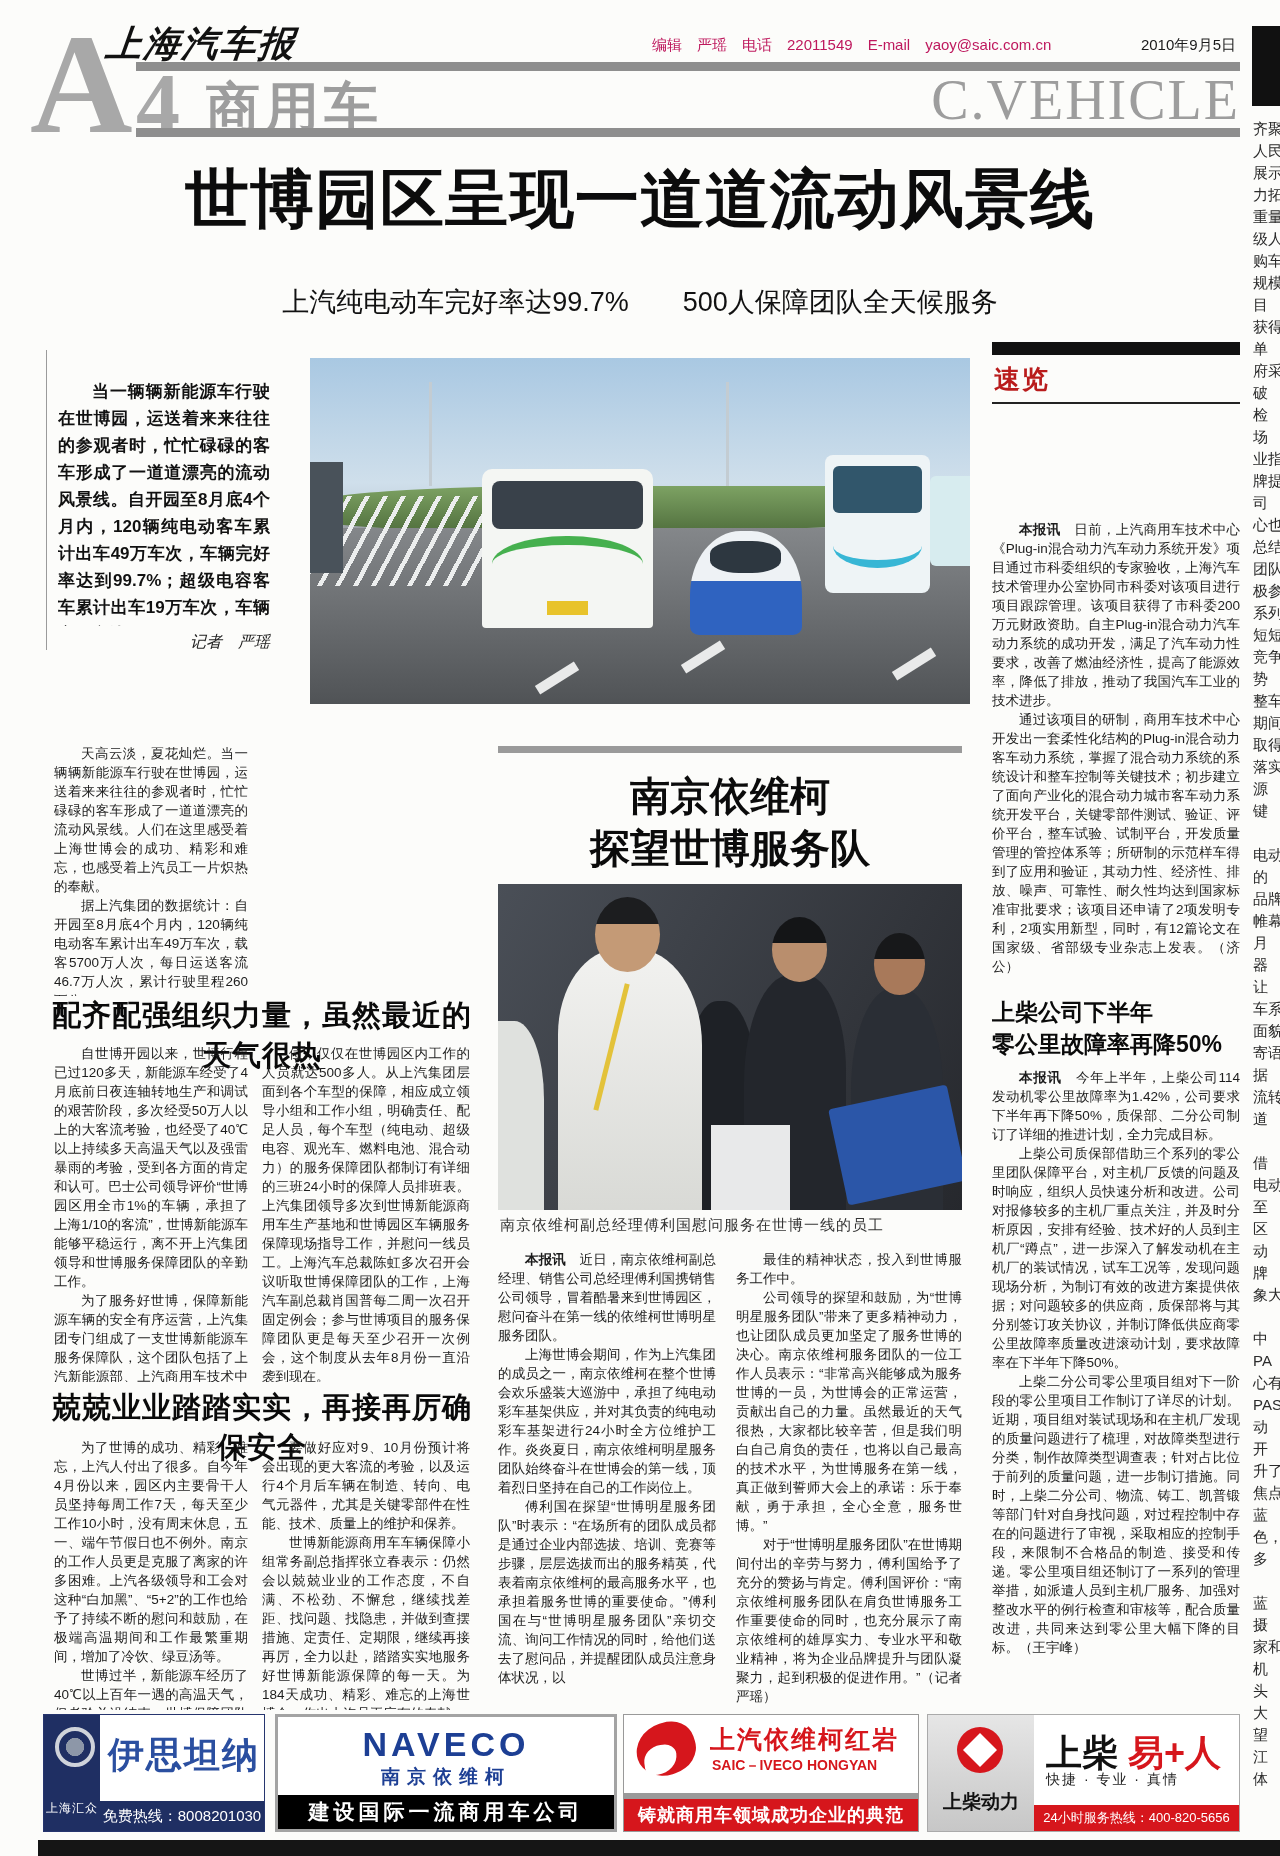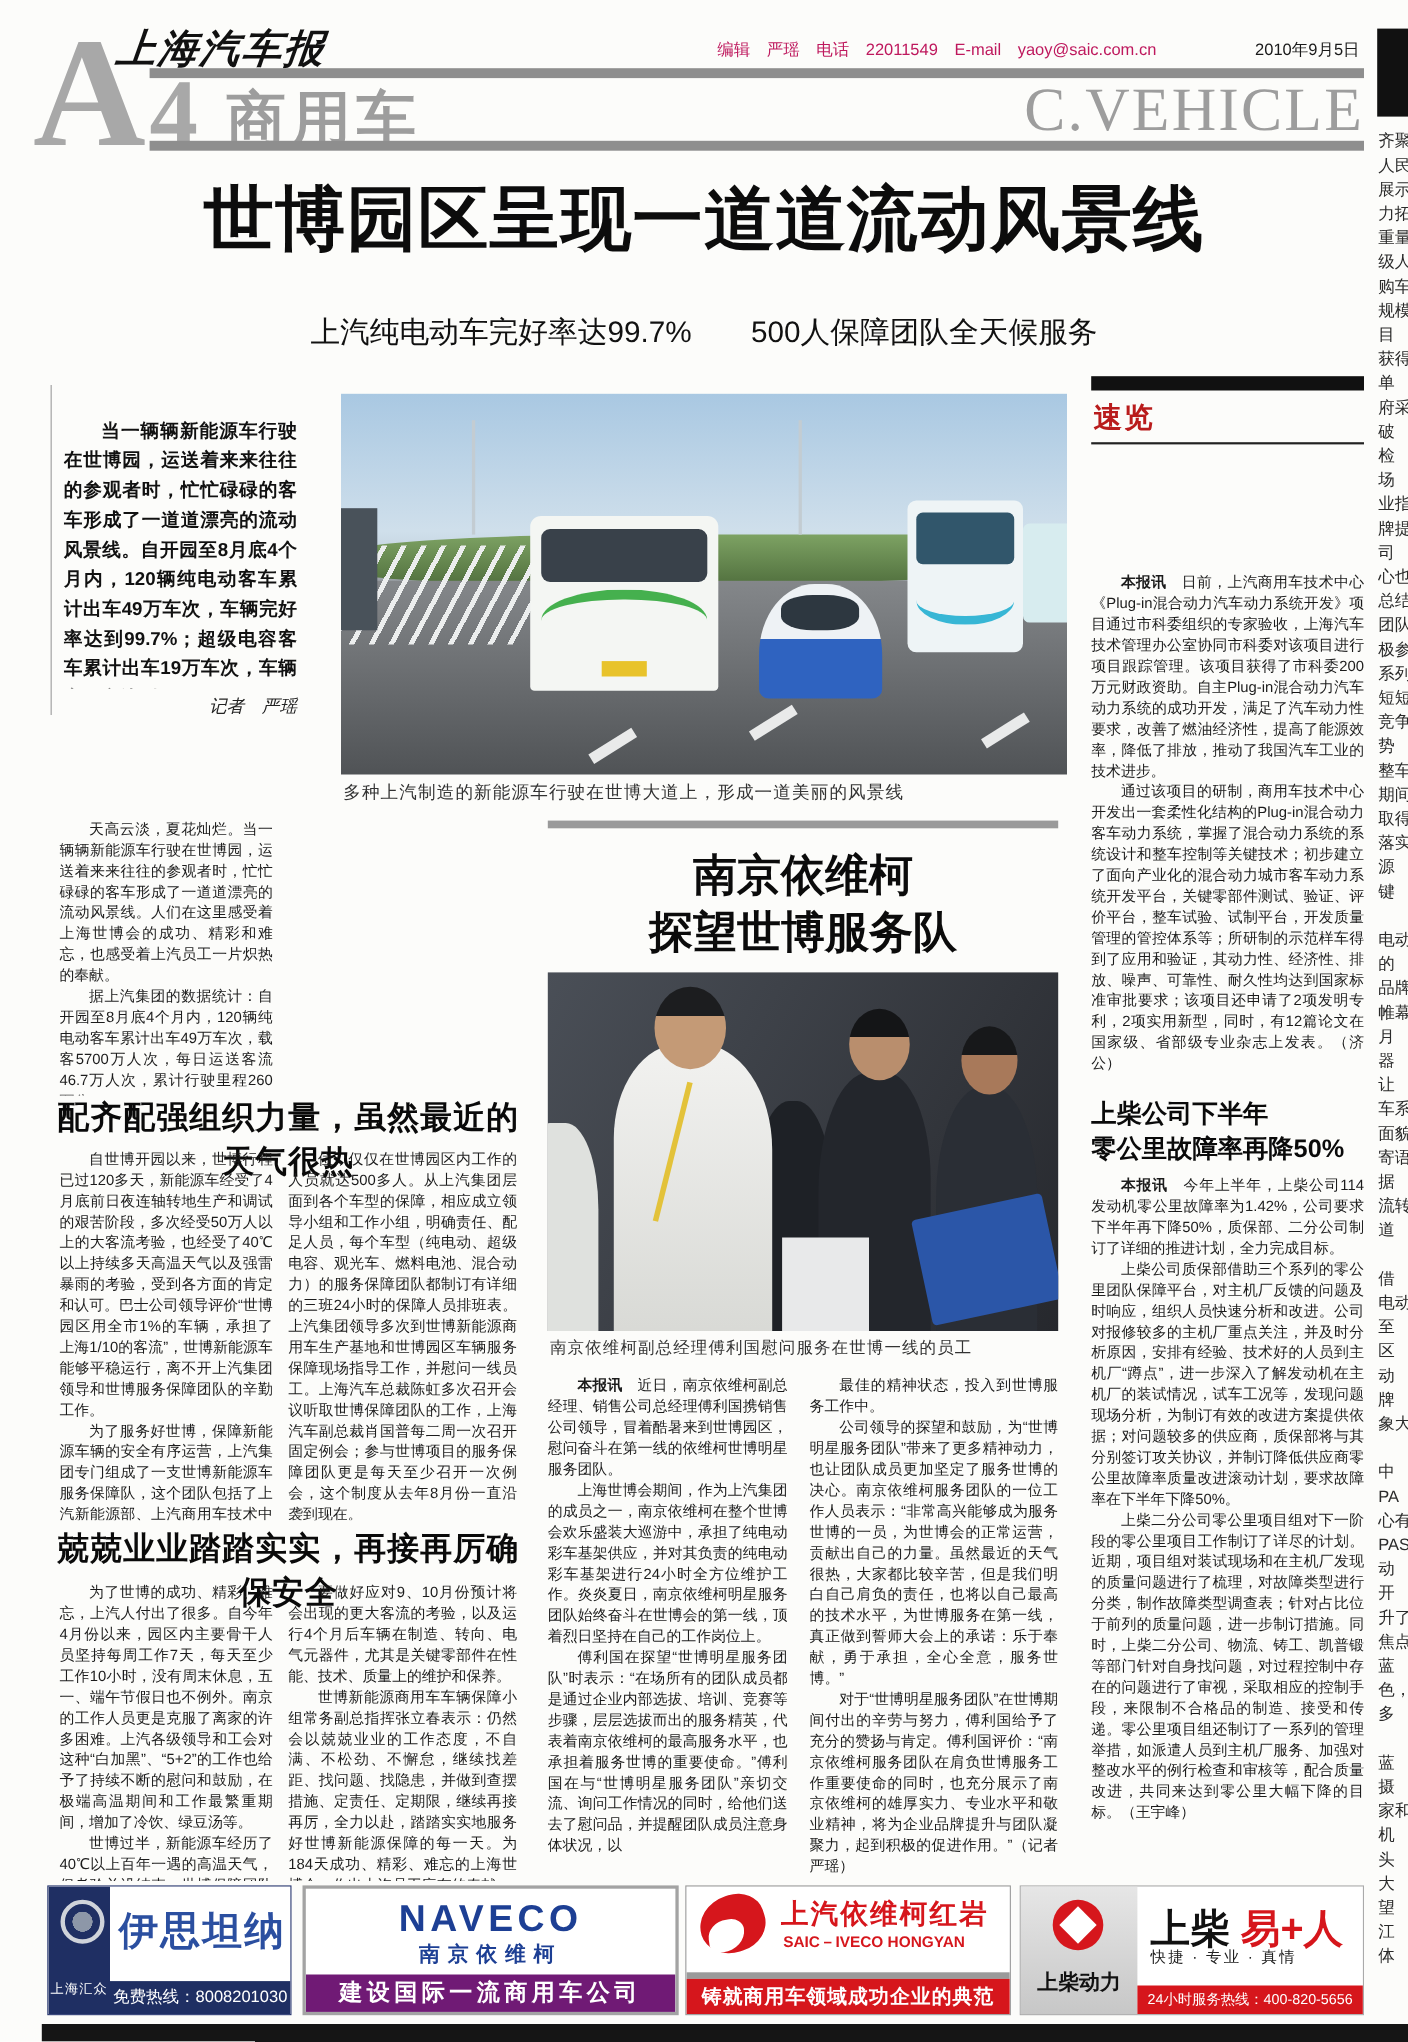--- a/index.html
+++ b/index.html
@@ -125,21 +125,21 @@
               border-radius:50%;background:radial-gradient(circle at 50% 50%,#8d97a8 0 40%,#1f2f63 41%);}
   .ad1-logotext{position:absolute;left:0;bottom:14px;width:100%;text-align:center;color:#fff;
                 font-size:12px;letter-spacing:1px;}
   .ad1-name{position:absolute;left:60px;top:16px;width:160px;text-align:center;font-size:36px;
             font-weight:900;color:#2b4fa0;letter-spacing:2px;}
   .ad1-bar{position:absolute;left:56px;right:0;bottom:0;height:30px;background:#1f2f63;color:#fff;
            font-size:15px;line-height:30px;text-align:center;}
   #ad2{left:275px;width:342px;border:3px solid #a3a3a3;}
   .ad2-en{margin-top:8px;text-align:center;font-size:34px;font-weight:900;color:#1d3f94;letter-spacing:4px;}
   .ad2-cn{text-align:center;font-size:19px;font-weight:bold;color:#1d3f94;letter-spacing:7px;}
-  .ad2-bar{position:absolute;left:0;right:0;bottom:0;height:34px;background:#701a75;color:#fff;
+  .ad2-bar{position:absolute;left:0;right:0;bottom:0;height:34px;background:#000000;color:#fff;
            text-align:center;font-size:21px;font-weight:bold;line-height:34px;letter-spacing:4px;}
   #ad3{left:623px;width:296px;border:1px solid #999;}
   .ad3-logo{position:absolute;left:12px;top:8px;width:60px;height:52px;background:#d6161c;
             border-radius:55% 45% 50% 50%;transform:rotate(-18deg);}
   .ad3-logo:after{content:"";position:absolute;left:8%;bottom:6%;width:55%;height:55%;
             background:#fff;border-radius:60% 40% 70% 30%;transform:rotate(10deg);}
   .ad3-cn{position:absolute;left:86px;top:8px;font-size:25px;font-weight:900;color:#d6161c;letter-spacing:2px;}
   .ad3-en{position:absolute;left:88px;top:42px;font-size:14px;font-weight:bold;color:#d6161c;}
   .ad3-gray{position:absolute;left:0;right:0;bottom:32px;height:6px;background:#9a9a9a;}
   .ad3-bar{position:absolute;left:0;right:0;bottom:0;height:32px;background:#d6161c;color:#fff;
@@ -204,21 +204,20 @@
     </div>
     <div class="bus2">
       <div class="bus2-win"></div>
       <div class="bus2-swoosh"></div>
     </div>
     <div class="bus3"></div>
     <div class="lane" style="left:34%;bottom:6%;"></div>
     <div class="lane" style="left:56%;bottom:12%;"></div>
     <div class="lane" style="left:88%;bottom:10%;"></div>
   </div>
-  <div class="abs" id="main-caption">多种上汽制造的新能源车行驶在世博大道上，形成一道美丽的风景线</div>
 
   <div class="bodycol" id="colA1">
     <p>天高云淡，夏花灿烂。当一辆辆新能源车行驶在世博园，运送着来来往往的参观者时，忙忙碌碌的客车形成了一道道漂亮的流动风景线。人们在这里感受着上海世博会的成功、精彩和难忘，也感受着上汽员工一片炽热的奉献。</p>
     <p>据上汽集团的数据统计：自开园至8月底4个月内，120辆纯电动客车累计出车49万车次，载客5700万人次，每日运送客流46.7万人次，累计行驶里程260万公</p>
   </div>
 
   <div class="sec-header" id="sec1-header">配齐配强组织力量，虽然最近的天气很热</div>
   <div class="bodycol" id="sec1-colA">
     <p>自世博开园以来，世博行程已过120多天，新能源车经受了4月底前日夜连轴转地生产和调试的艰苦阶段，多次经受50万人以上的大客流考验，也经受了40℃以上持续多天高温天气以及强雷暴雨的考验，受到各方面的肯定和认可。巴士公司领导评价“世博园区用全市1%的车辆，承担了上海1/10的客流”，世博新能源车能够平稳运行，离不开上汽集团领导和世博服务保障团队的辛勤工作。</p>
     <p>为了服务好世博，保障新能源车辆的安全有序运营，上汽集团专门组成了一支世博新能源车服务保障队，这个团队包括了上汽新能源部、上汽商用车技术中心、申沃客车、上海汇众、南汽专用车、上柴公司、上汽菲亚特红岩等单</p>

